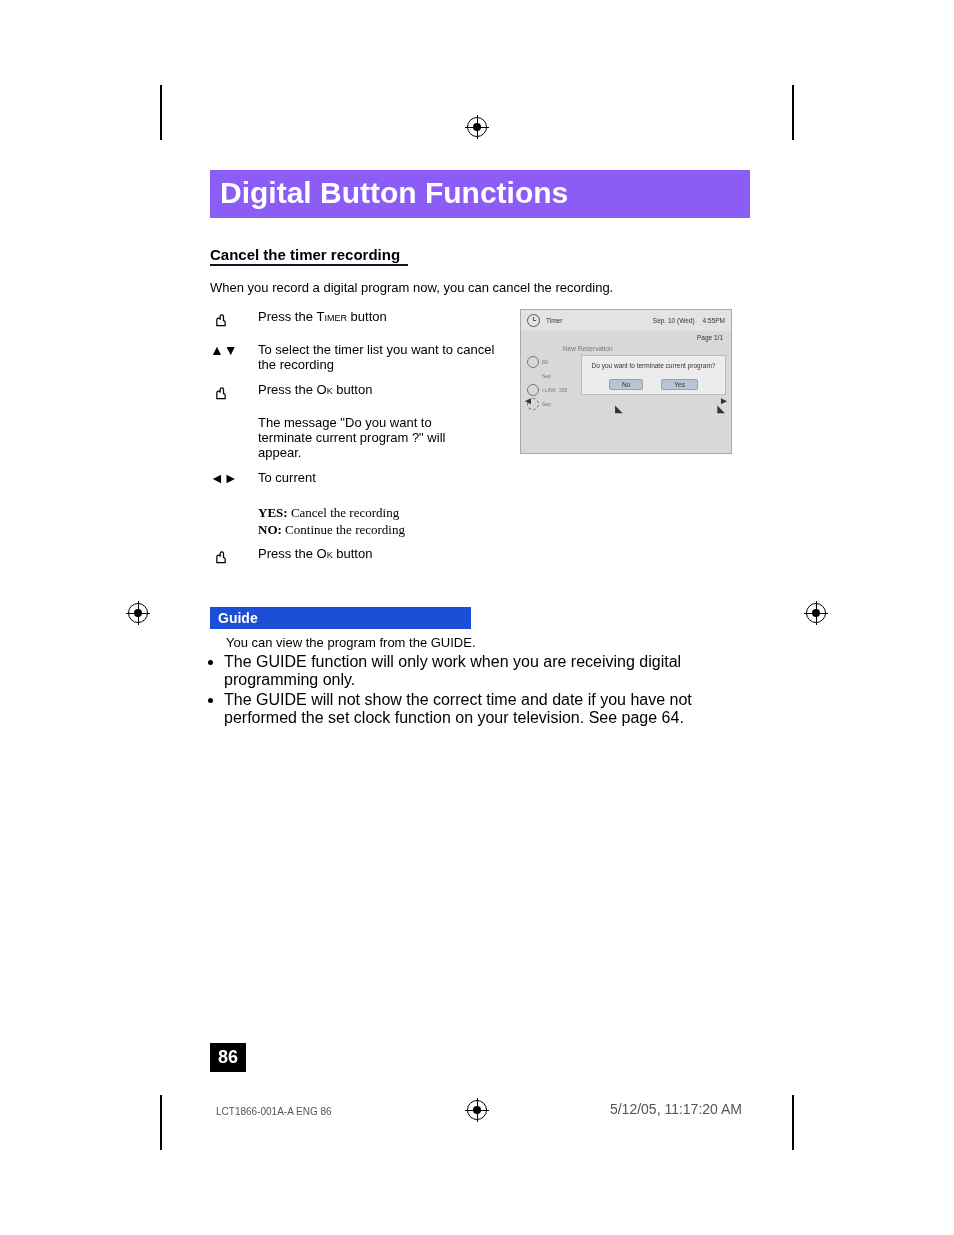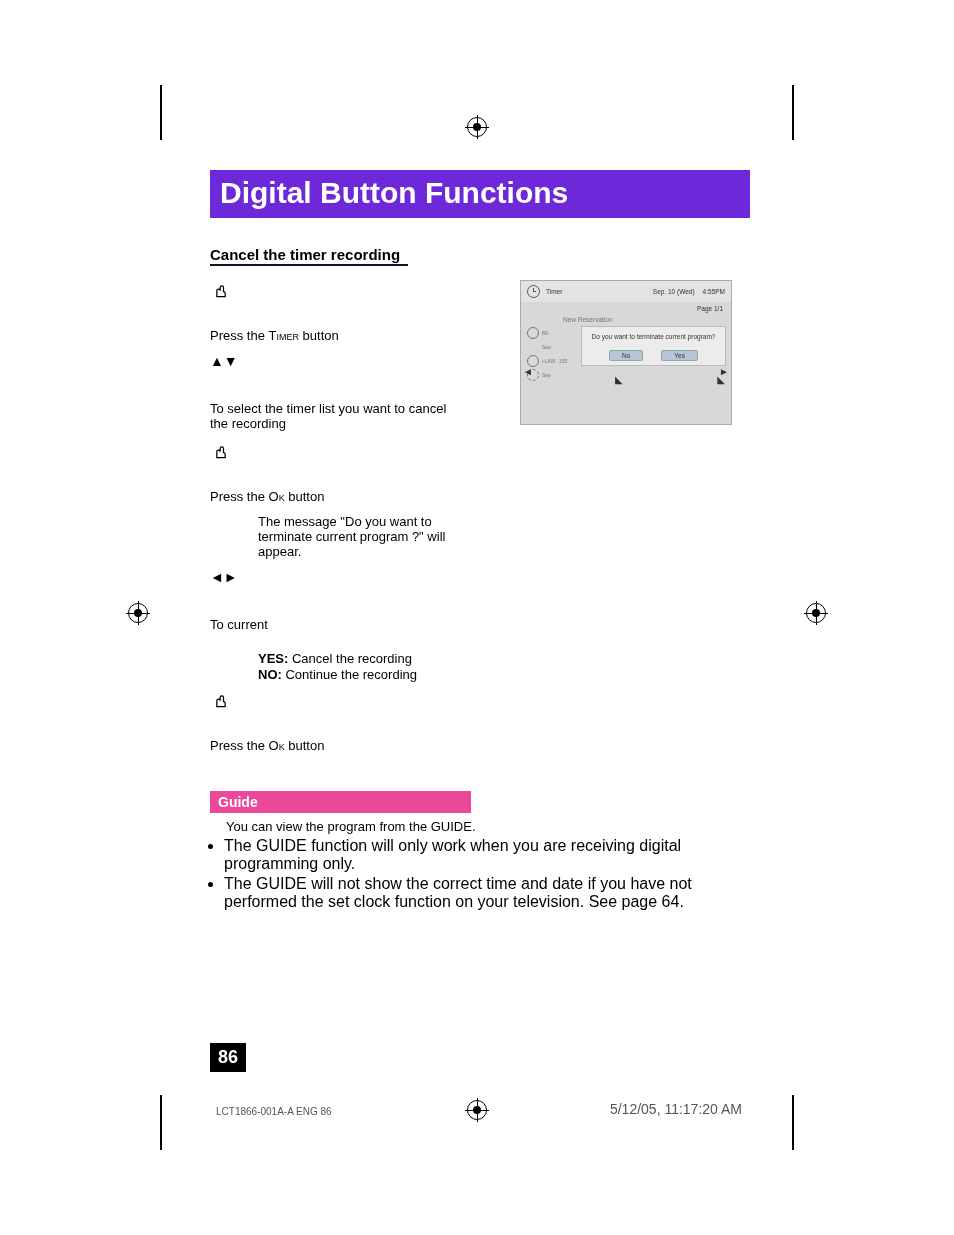--- a/index.html
+++ b/index.html
@@ -37,21 +37,21 @@
   .reg-mark .inner {
     width: 8px; height: 8px; background: #000; border-radius: 50%;
   }
   .page {
     position: absolute;
     left: 210px;
     top: 170px;
     width: 540px;
   }
   .title-bar {
-    background: #6d28d9;
+    background: #8b5cf6;
     color: #fff;
     font-size: 30px;
     font-weight: bold;
     padding: 6px 10px 8px 10px;
   }
   .section-heading {
     font-weight: bold;
     font-size: 15px;
     border-bottom: 2px solid #0f172a;
     display: inline-block;
@@ -65,38 +65,37 @@
   }
   .steps {
     margin-top: 14px;
     font-size: 13px;
     position: relative;
   }
   .step-row {
     display: flex;
     align-items: flex-start;
     margin-bottom: 10px;
-    flex-direction: column;
   }
   .step-icon {
     width: 48px;
     flex: 0 0 48px;
     text-align: left;
     font-size: 14px;
   }
   .hand-icon svg { width: 22px; height: 20px; }
   .step-body { flex: 1; max-width: 240px; }
   .step-sub {
     margin-left: 48px;
     max-width: 230px;
     margin-top: 4px;
     margin-bottom: 10px;
   }
   .smallcaps { font-variant: small-caps; }
-  .yesno { margin-left: 48px; margin-top:19px; margin-bottom:8px; }
+  .yesno { margin-left: 48px; margin-top:19px; margin-bottom:8px;font-family:Liberation Serif, serif; }
   .yesno div { margin-bottom: 1px; }
   .screen-mock {
     position: absolute;
     left: 310px;
     top: 0px;
     width: 210px;
     background: #d8d8d8;
     border: 1px solid #aaa;
     font-size: 6.5px;
     color: #333;
@@ -144,21 +143,21 @@
     border: 1px solid #8aa;
     padding: 1px 12px;
     border-radius: 2px;
   }
   .arrow {
     position: absolute;
     font-size: 10px;
     color: #333;
   }
   .guide-bar {
-    background: #ec4899;
+    background: #1d4ed8;
     color: #fff;
     font-weight: bold;
     font-size: 14px;
     padding: 3px 8px;
     width: 245px;
     margin-top: 38px;
   }
   .guide-intro { font-size: 13px; margin-top: 6px; margin-left: 16px; }
   .notes-label { font-weight: bold; font-size: 13px; margin-top: 10px; }
   .notes-list { font-size: 16px; margin: 3px 0 0 14px; padding: 0; }
@@ -206,20 +205,21 @@
     <div class="inner"></div>
   </div>
 <div class="reg-mark" style="bottom:115px; left:467px;">
     <div class="inner"></div>
   </div>
 
 <div class="page">
   <div class="title-bar">Digital Button Functions</div>
 
   <div class="section-heading">Cancel the timer recording</div>
+  <div class="intro">When you record a digital program now, you can cancel the recording.</div>
 
   <div class="steps">
 
     <div class="screen-mock">
       <div class="screen-header">
         <span class="clock-ico"></span>
         <span>Timer</span>
         <span style="flex:1"></span>
         <span>Sep. 10 (Wed)</span>
         <span style="width:8px"></span>

